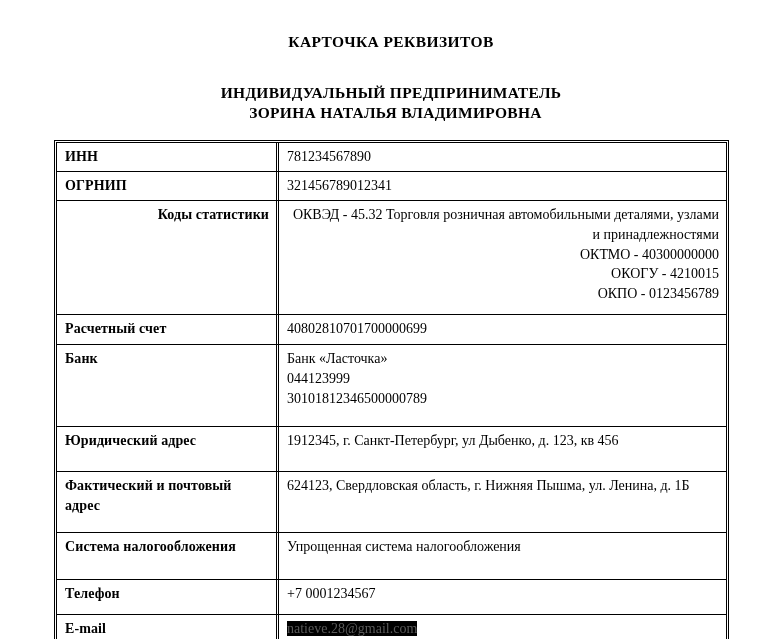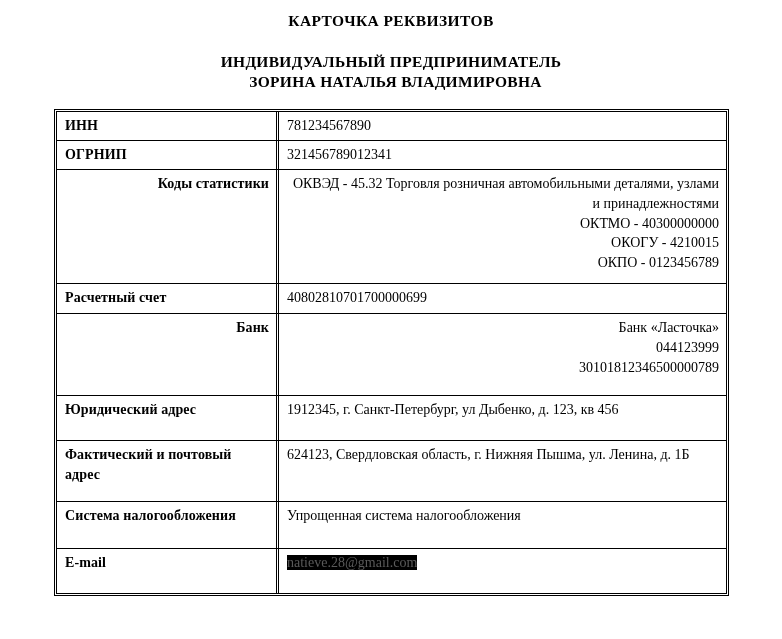--- a/index.html
+++ b/index.html
@@ -23,22 +23,22 @@
     height: 639px;
     box-sizing: border-box;
   }
 
   
   .doc-title {
     text-align: center;
     font-weight: bold;
     font-size: 15.5px;
     letter-spacing: 0.4px;
-    margin: 0;
-    padding-top: 12px;
+    margin: 10px;
+    padding-top: 23px;
     line-height: 1.2;
   }
 
   .entity-block {
     text-align: center;
     font-weight: bold;
     margin: 0;
     padding-top: 21px;
     line-height: 1.33;
   }
@@ -96,21 +96,21 @@
     border-left: 3px double #000;
     font-weight: normal;
     white-space: pre-line;
   }
 
   
   tr.r-inn td      { height: 20px; }
   tr.r-ogrnip td   { height: 20px; }
   tr.r-stat td     { height: 105px; text-align: right; }
   tr.r-acct td     { height: 21px; }
-  tr.r-bank td     { height: 73px; text-align: right; }
+  tr.r-bank td     { height: 73px; }
   tr.r-legal td    { height: 36px; margin-left: 27px; }
   tr.r-postal td   { height: 52px; }
   tr.r-tax td      { height: 38px; }
   tr.r-phone td    { height: 26px; }
   tr.r-email td    { height: 36px; }
 
   td.value.muted {
     color: #5a5a5a;
   }
   td.value.muted .email-text {
@@ -162,20 +162,24 @@
           <td class="value">1912345, г. Санкт-Петербург, ул Дыбенко, д. 123, кв 456</td>
         </tr>
         <tr class="r-postal">
           <td class="label">Фактический и почтовый адрес</td>
           <td class="value">624123, Свердловская область, г. Нижняя Пышма, ул. Ленина, д. 1Б</td>
         </tr>
         <tr class="r-tax">
           <td class="label">Система налогообложения</td>
           <td class="value">Упрощенная система налогообложения</td>
         </tr>
+        <tr class="r-phone">
+          <td class="label">Телефон</td>
+          <td class="value">+7 0001234567</td>
+        </tr>
         <tr class="r-email">
           <td class="label">E-mail</td>
           <td class="value muted"><span class="email-text">natieve.28@gmail.com</span></td>
         </tr>
       </tbody>
     </table>
   </div>
 
 </div>
 

